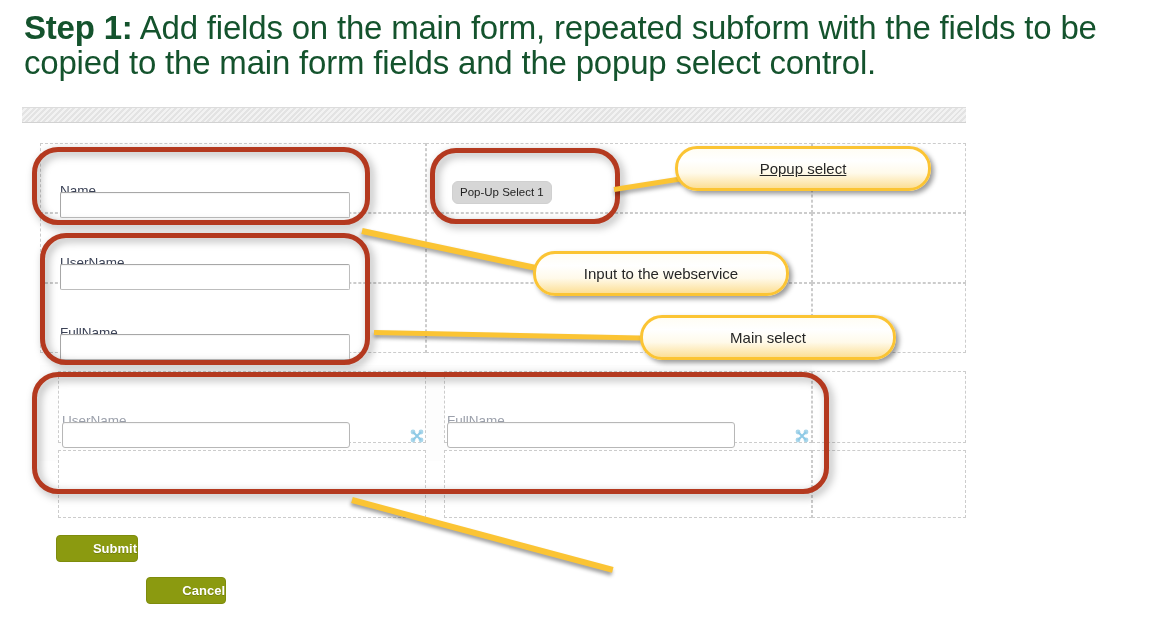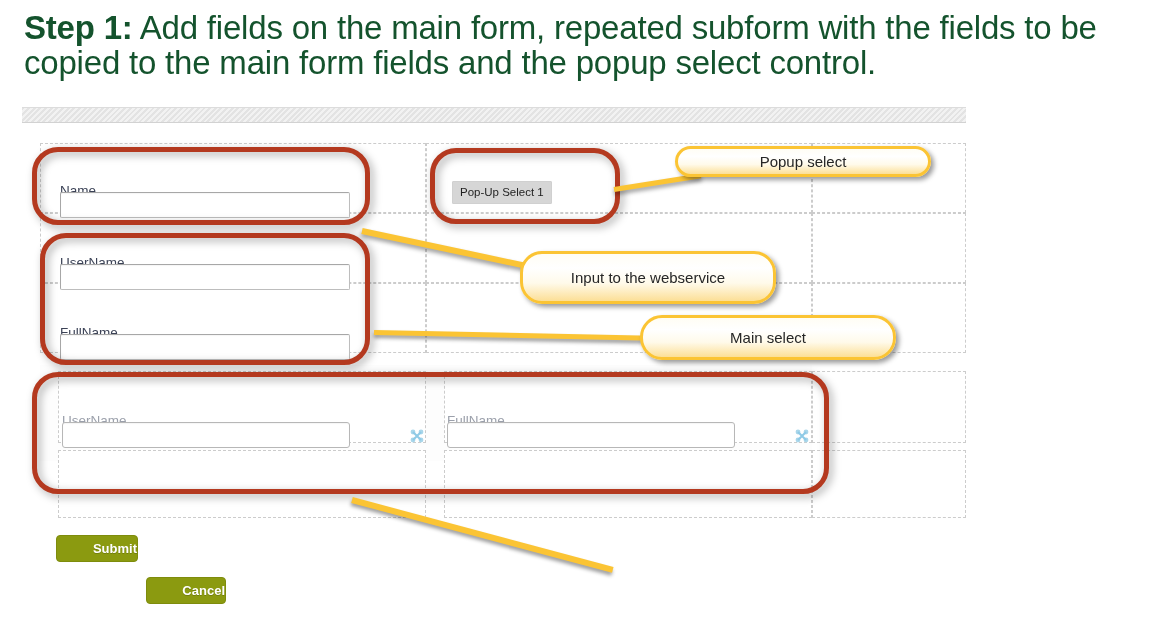--- a/index.html
+++ b/index.html
@@ -90,21 +90,21 @@
   }
 
   .popup-select {
     position: absolute;
     box-sizing: border-box;
     background: #d6d6d6;
     border: 1px solid #d0d0d0;
     color: #1f1f1f;
     font-size: 11.5px;
     padding: 4px 7px 5px 7px;
-    border-radius: 1px;
+    border-radius: 6px;
     white-space: nowrap;
   }
 
   
   .subform-band {
     position: absolute;
     background: #fdfdfd;
   }
 
   
@@ -250,20 +250,20 @@
   <div class="ring" style="left:32px;  top:372px; width:797px; height:122px;"></div>
 
   <div class="leader" style="left:614px; top:187px; width:88px; height:5px; transform: rotate(-9deg);"></div>
 
   <div class="leader" style="left:362px; top:228px; width:220px; height:6px; transform: rotate(12deg);"></div>
 
   <div class="leader" style="left:374px; top:330px; width:290px; height:5px; transform: rotate(1.2deg);"></div>
 
   <div class="leader" style="left:352px; top:497px; width:270px; height:6px; transform: rotate(15deg);"></div>
 
-  <div class="callout" style="left:675px; top:146px; width:256px; height:31px;">Popup select</div>
-
-  <div class="callout" style="left:520px; top:251px; width:256px; height:53px;">Input to the webservice</div>
+  <div class="callout" style="left:675px; top:146px; width:256px; height:45px;text-decoration:underline;">Popup select</div>
+
+  <div class="callout" style="left:533px; top:251px; width:256px; height:45px;">Input to the webservice</div>
 
   <div class="callout" style="left:640px; top:315px; width:256px; height:45px;">Main select</div>
 
 
 </div>
 
 </body></html>

